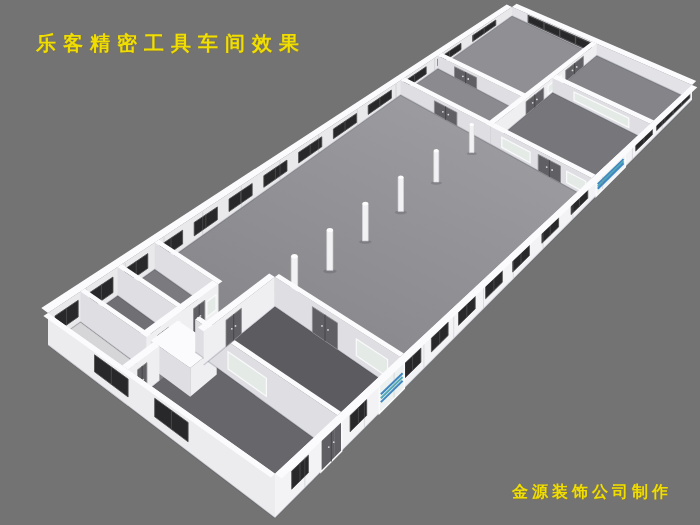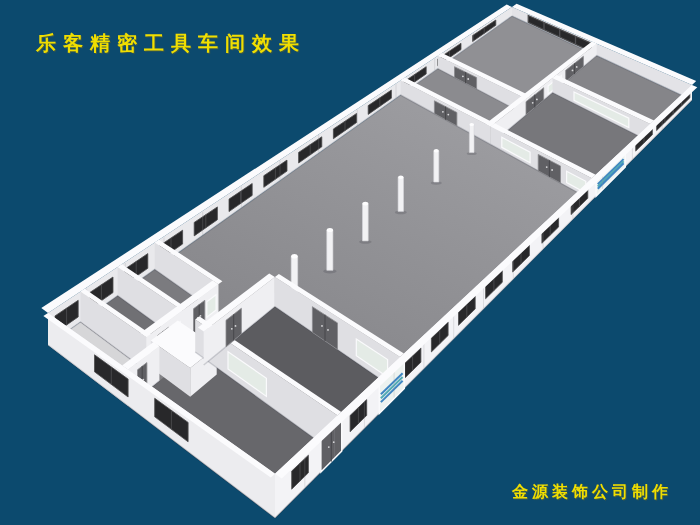--- a/index.html
+++ b/index.html
@@ -7,21 +7,21 @@
   .stage{position:relative;width:700px;height:525px;overflow:hidden;}
   .stage svg{position:absolute;left:0;top:0;}
   .watermark{position:absolute;white-space:nowrap;font-weight:bold;
              text-shadow:1px 1px 0 rgba(150,115,0,.35);}
   .watermark.title{left:36px;top:30px;font-size:20px;letter-spacing:7px;}
   .watermark.credit{left:512px;top:482px;font-size:16px;letter-spacing:4px;text-align:right;}
 </style>
 </head>
 <body>
 
-<div class="stage" style="background: #0c4a6e; text-decoration: underline;">
+<div class="stage" style="background: #737373; text-decoration: underline;">
   <svg id="scene" width="700" height="525" viewBox="0 0 700 525">
       <defs>
         <linearGradient id="fg" gradientUnits="userSpaceOnUse" x1="512" y1="16" x2="275" y2="518">
 <stop offset="0" stop-color="#a4a4a8"></stop>
           <stop offset="1" stop-color="#7c7c80"></stop>
         </linearGradient>
       </defs>
       <polygon points="48.0,345.0 512.0,16.0 692.0,100.0 275.0,518.0" fill="url(#fg)"></polygon>
       <polygon points="48.0,345.0 80.5,322.0 159.4,380.8 128.1,406.1" fill="#d6d6d8"></polygon>
       <polygon points="80.5,322.0 117.6,295.6 182.3,342.6 146.3,371.0" fill="#707074"></polygon>

